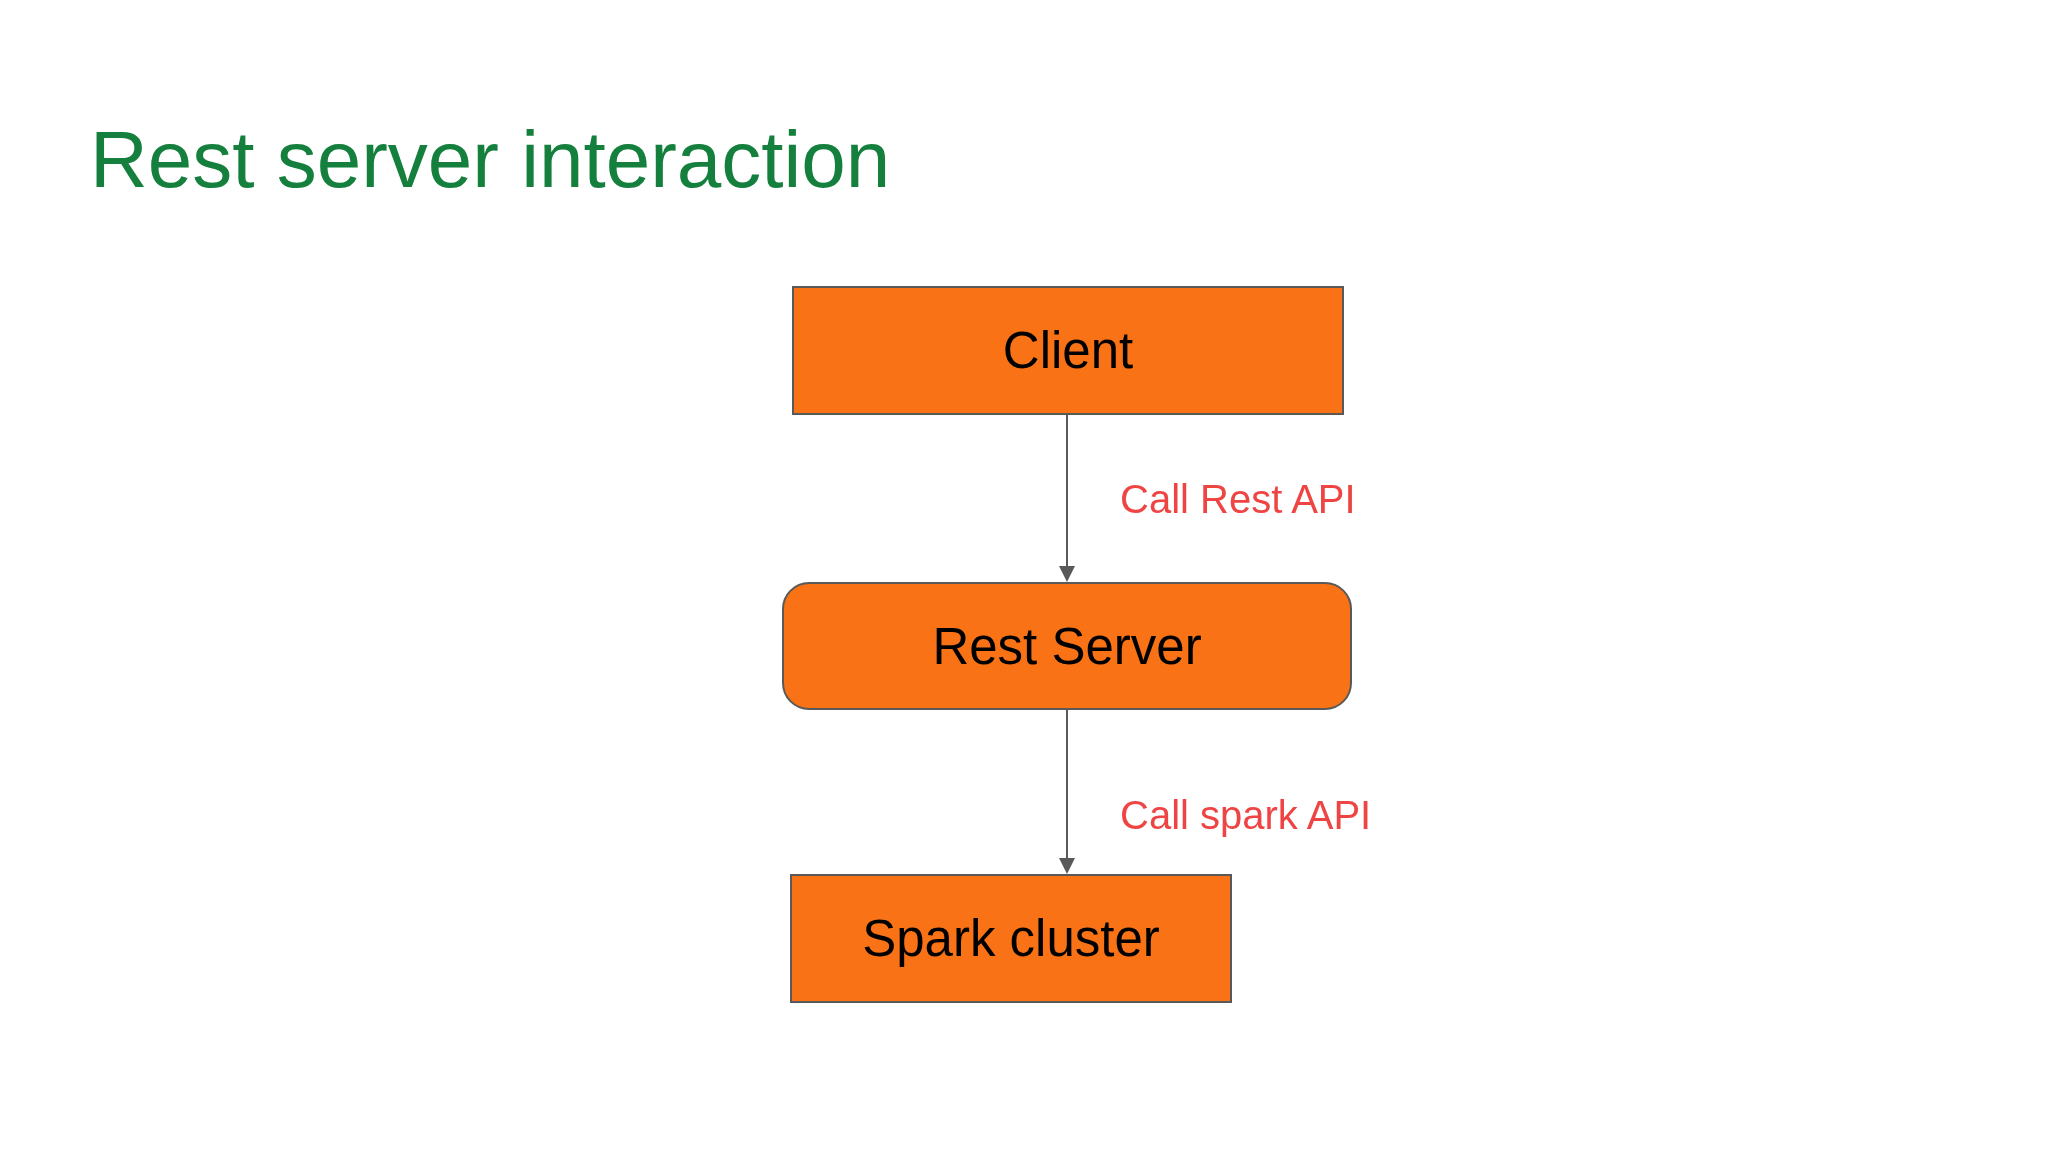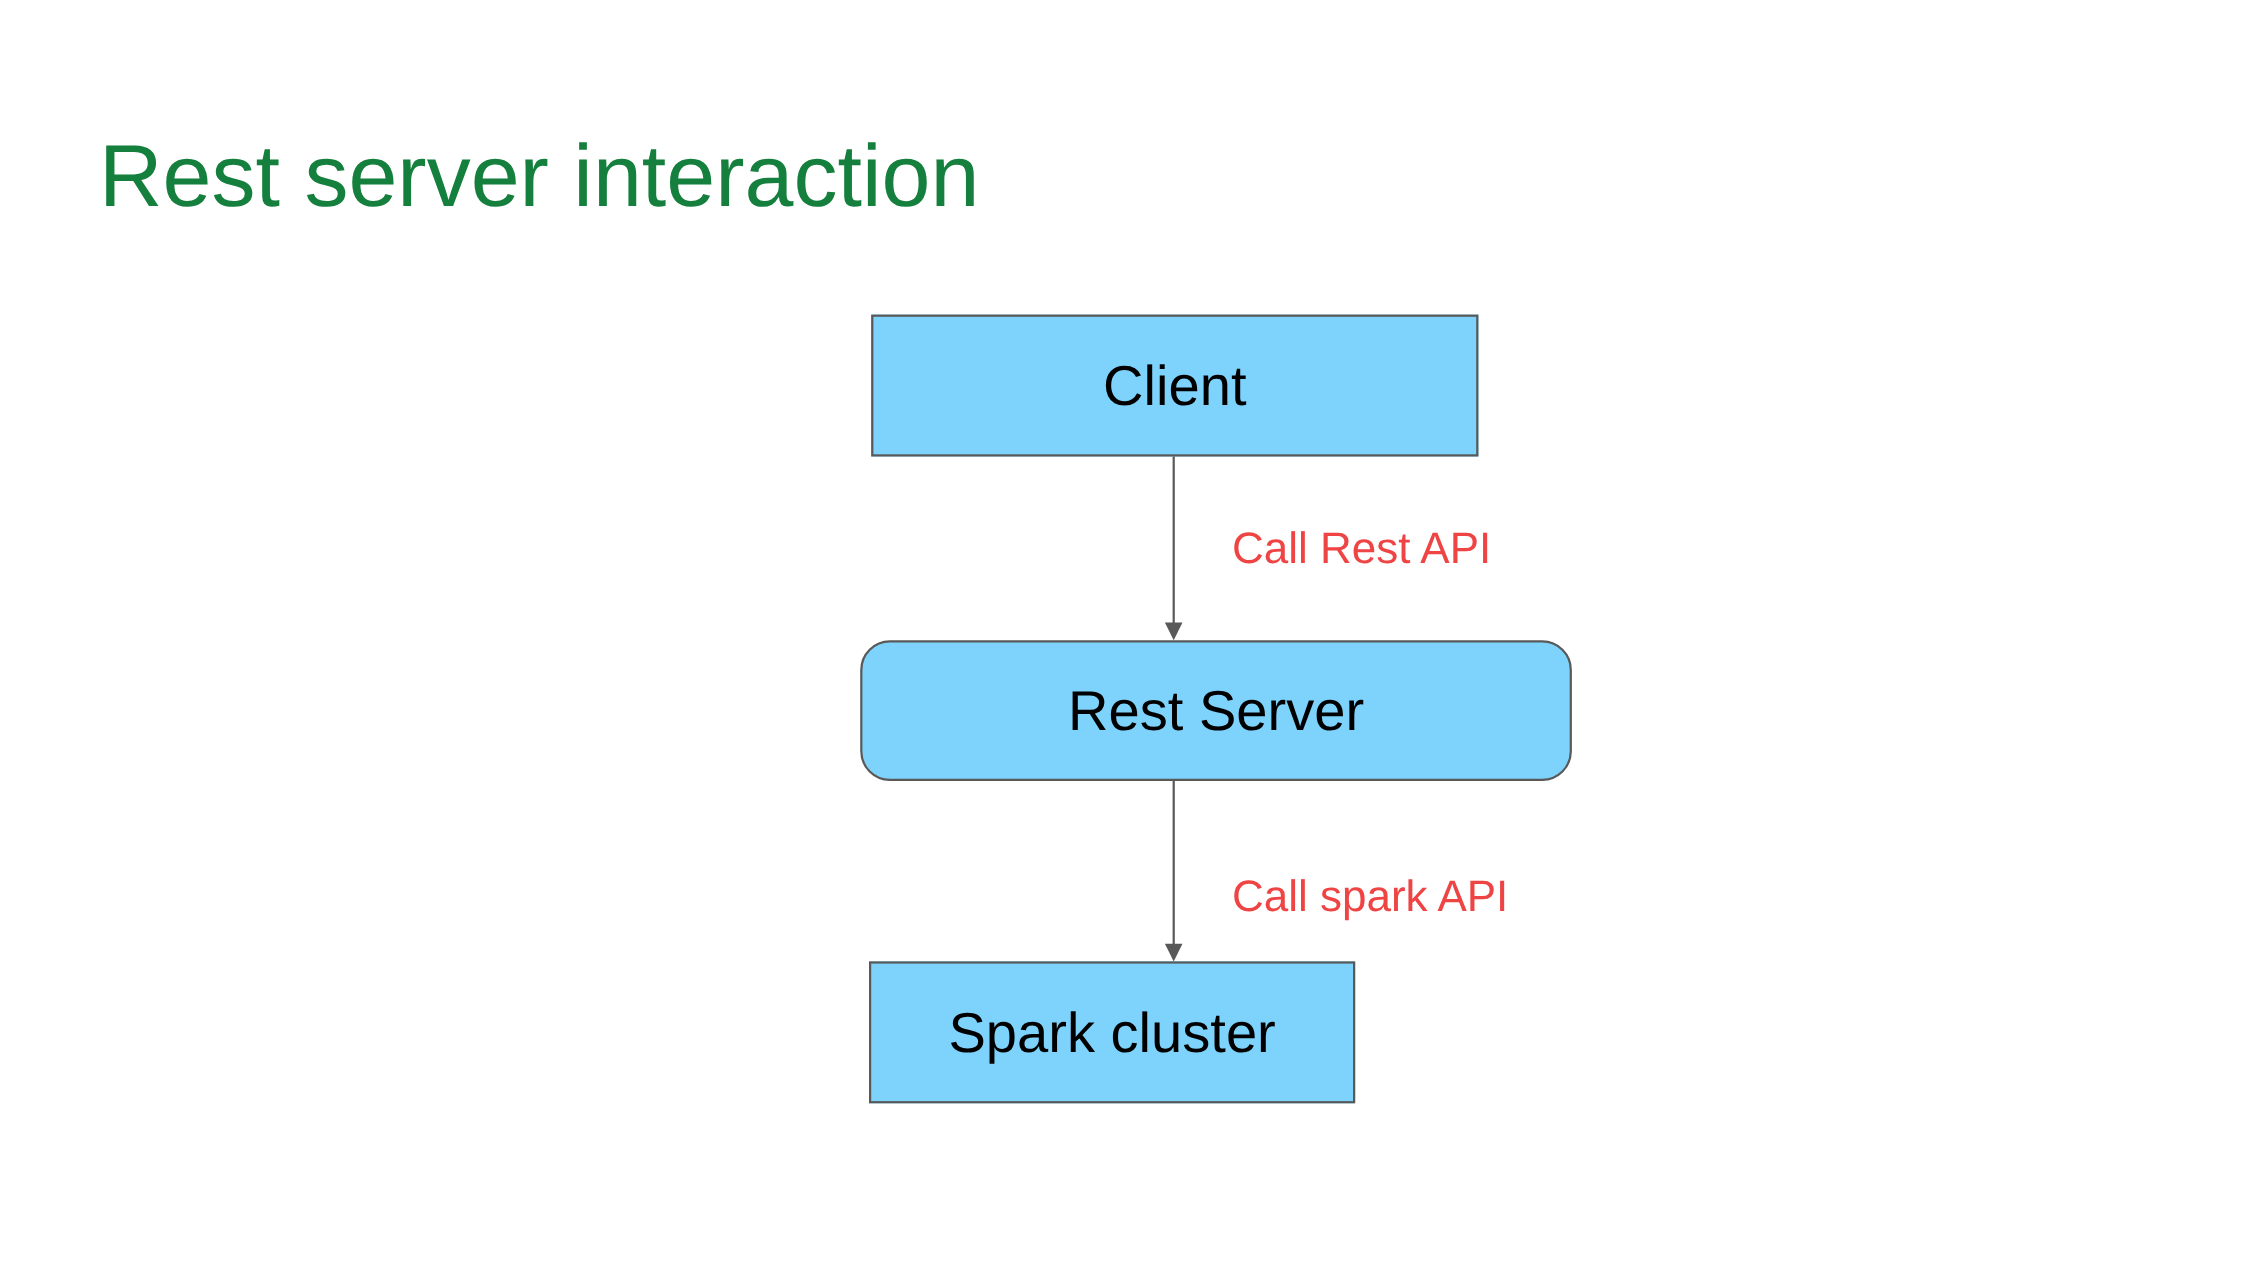--- a/index.html
+++ b/index.html
@@ -22,39 +22,39 @@
     top: 112px;
     font-size: 80px;
     line-height: 96px;
     font-weight: 400;
     color: #15803d;
     white-space: nowrap;
   }
   .node {
     position: absolute;
     box-sizing: border-box;
-    background: #7dd3fc;
+    background: #f97316;
     border: 2px solid #595959;
     display: flex;
     align-items: center;
     justify-content: center;
     font-size: 51px;
     color: #000000;
     white-space: nowrap;
   }
   .node-client {
     left: 792px;
     top: 286px;
     width: 552px;
     height: 129px;
   }
   .node-rest-server {
     left: 782px;
     top: 582px;
-    width: 647px;
+    width: 570px;
     height: 128px;
     border-radius: 27px;
   }
   .node-spark-cluster {
     left: 790px;
     top: 874px;
     width: 442px;
     height: 129px;
   }
   .edge-line {

